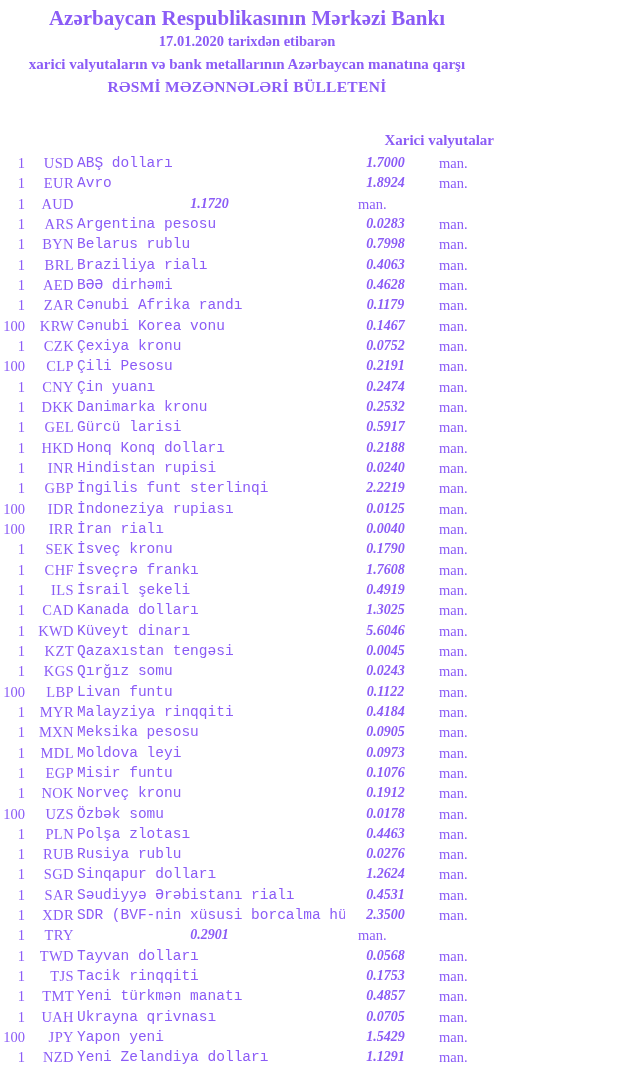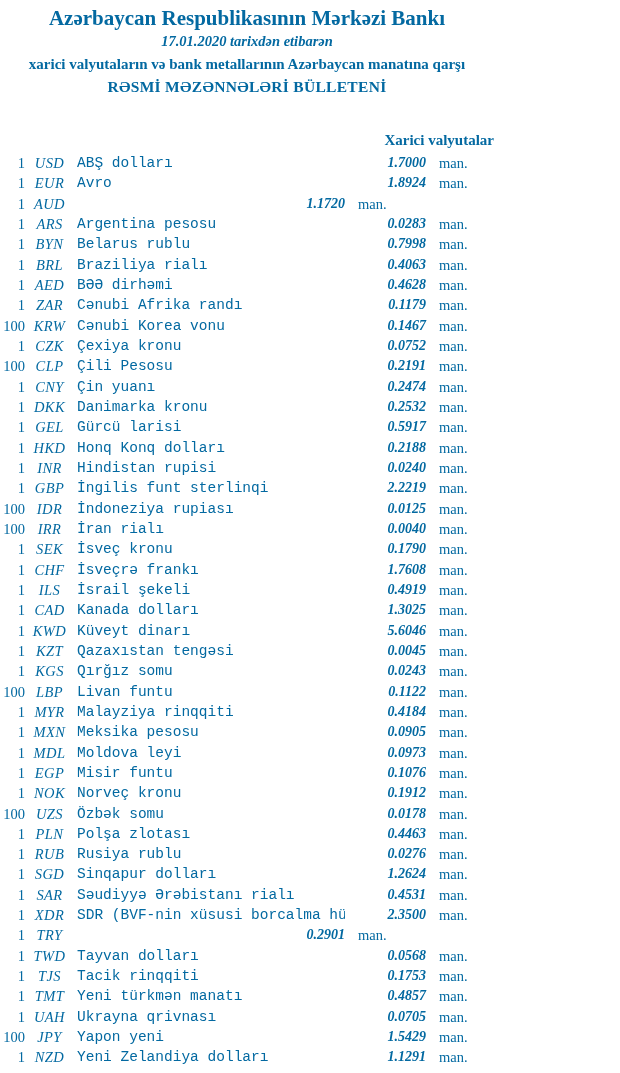--- a/index.html
+++ b/index.html
@@ -5,38 +5,37 @@
   html, body {
     margin: 0;
     padding: 0;
     background: #ffffff;
   }
   .page {
     position: relative;
     width: 494px;
     height: 1073px;
     background: #ffffff;
-    color: #0369a1;
+    color: #8b5cf6;
     font-family: "Liberation Serif", "DejaVu Serif", serif;
     overflow: hidden;
   }
   .header {
     text-align: center;
   }
   .bank-title {
     padding-top: 5px;
     font-size: 21px;
     font-weight: bold;
     line-height: 26px;
   }
   .date-line {
     font-size: 14.5px;
     font-weight: bold;
     line-height: 21px;
-    font-style: italic;
   }
   .subject-line {
     font-size: 15px;
     font-weight: bold;
     line-height: 24px;
   }
   .bulletin-line {
     font-size: 15.5px;
     font-weight: bold;
     line-height: 22px;
@@ -58,31 +57,30 @@
     height: 20.34px;
     align-items: center;
     font-size: 14.5px;
     line-height: 20.34px;
     white-space: nowrap;
   }
   .c-nom {
     text-align: right;
   }
   .c-code {
-    text-align: center;
+    text-align: right;
     letter-spacing: 0.4px;
-    font-style: italic;
   }
   .c-name {
     padding-left: 3px;
     overflow: hidden;
     font-family: Liberation Mono, monospace;
   }
   .c-rate {
-    text-align: right;
+    text-align: center;
     font-weight: bold;
     font-style: italic;
     font-size: 14px;
   }
   .c-unit {
     padding-left: 13px;
   }
 </style>
 </head>
 <body>

